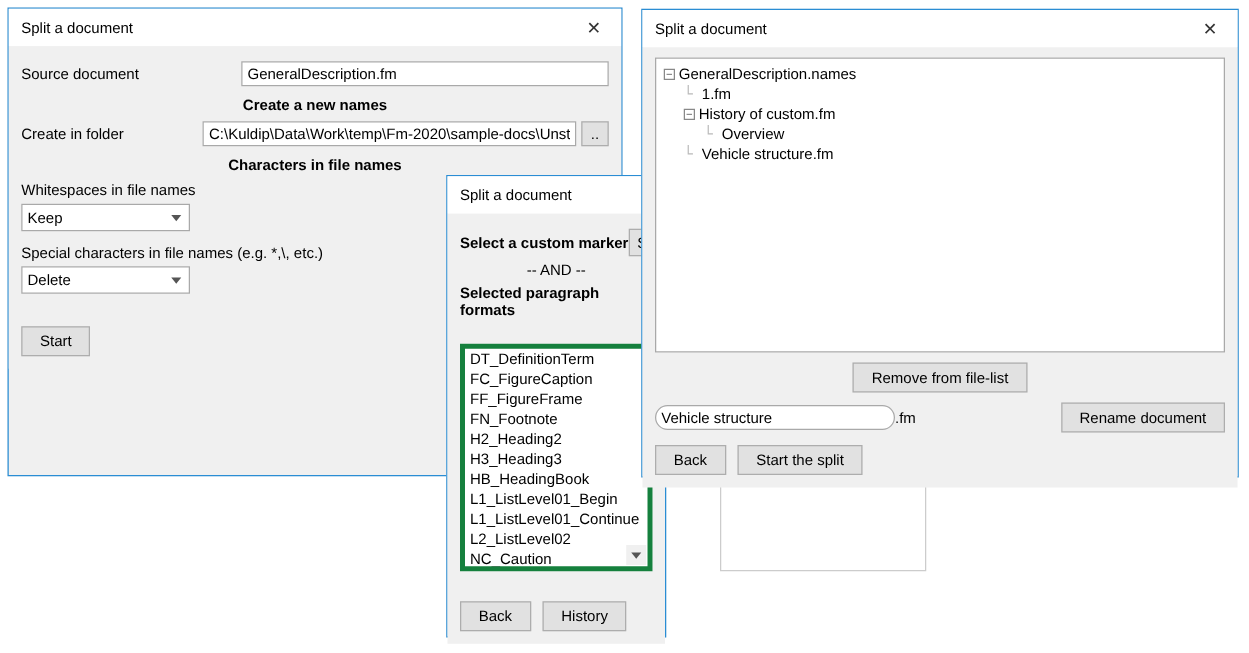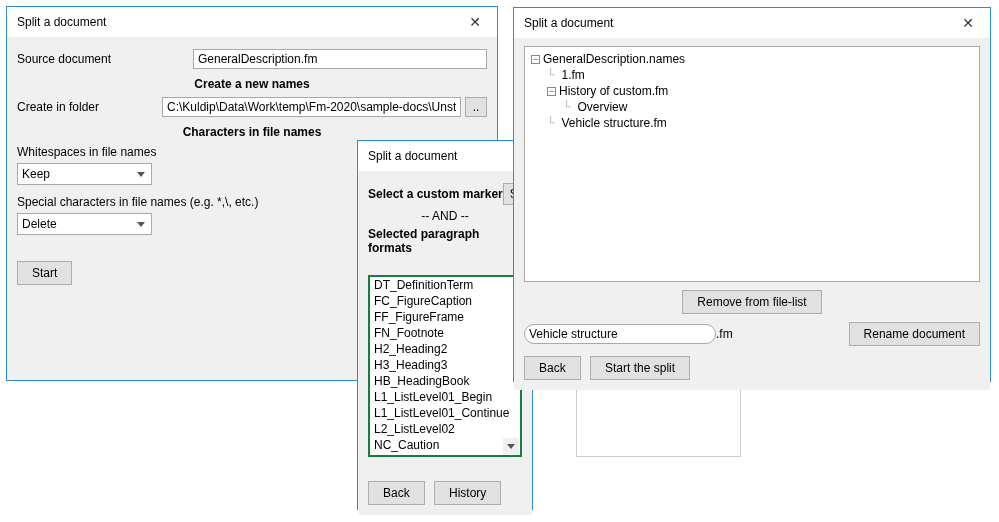--- a/index.html
+++ b/index.html
@@ -92,21 +92,21 @@
       align-items: center;
       justify-content: center;
       cursor: default;
     }
     .browse-btn {
       width: 22px;
       padding: 0;
       justify-content: center;
     }
     .listbox {
-      border: 2px solid #15803d;
+      border: 4px solid #15803d;
       background: #fff;
       overflow: hidden;
       position: relative;
     }
     .listbox-item {
       padding: 0 4px;
       line-height: 16px;
       white-space: nowrap;
     }
     .scroll-down {

